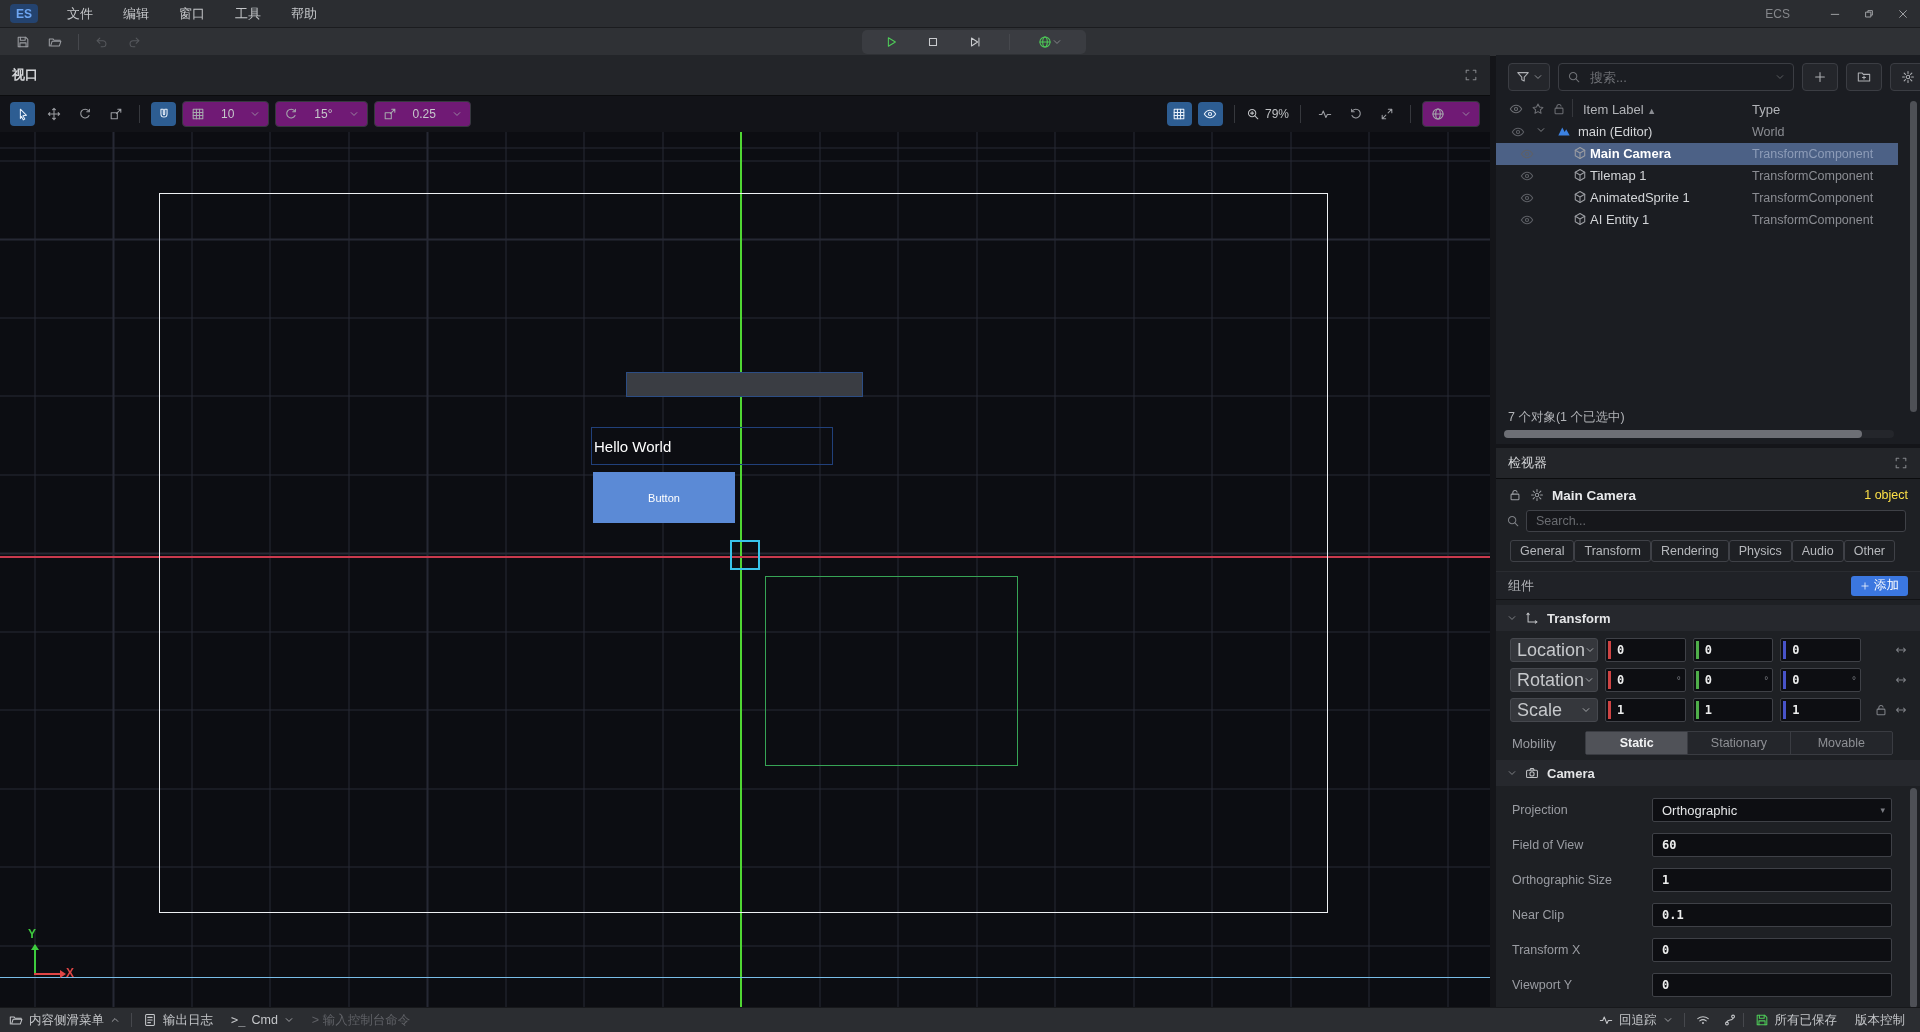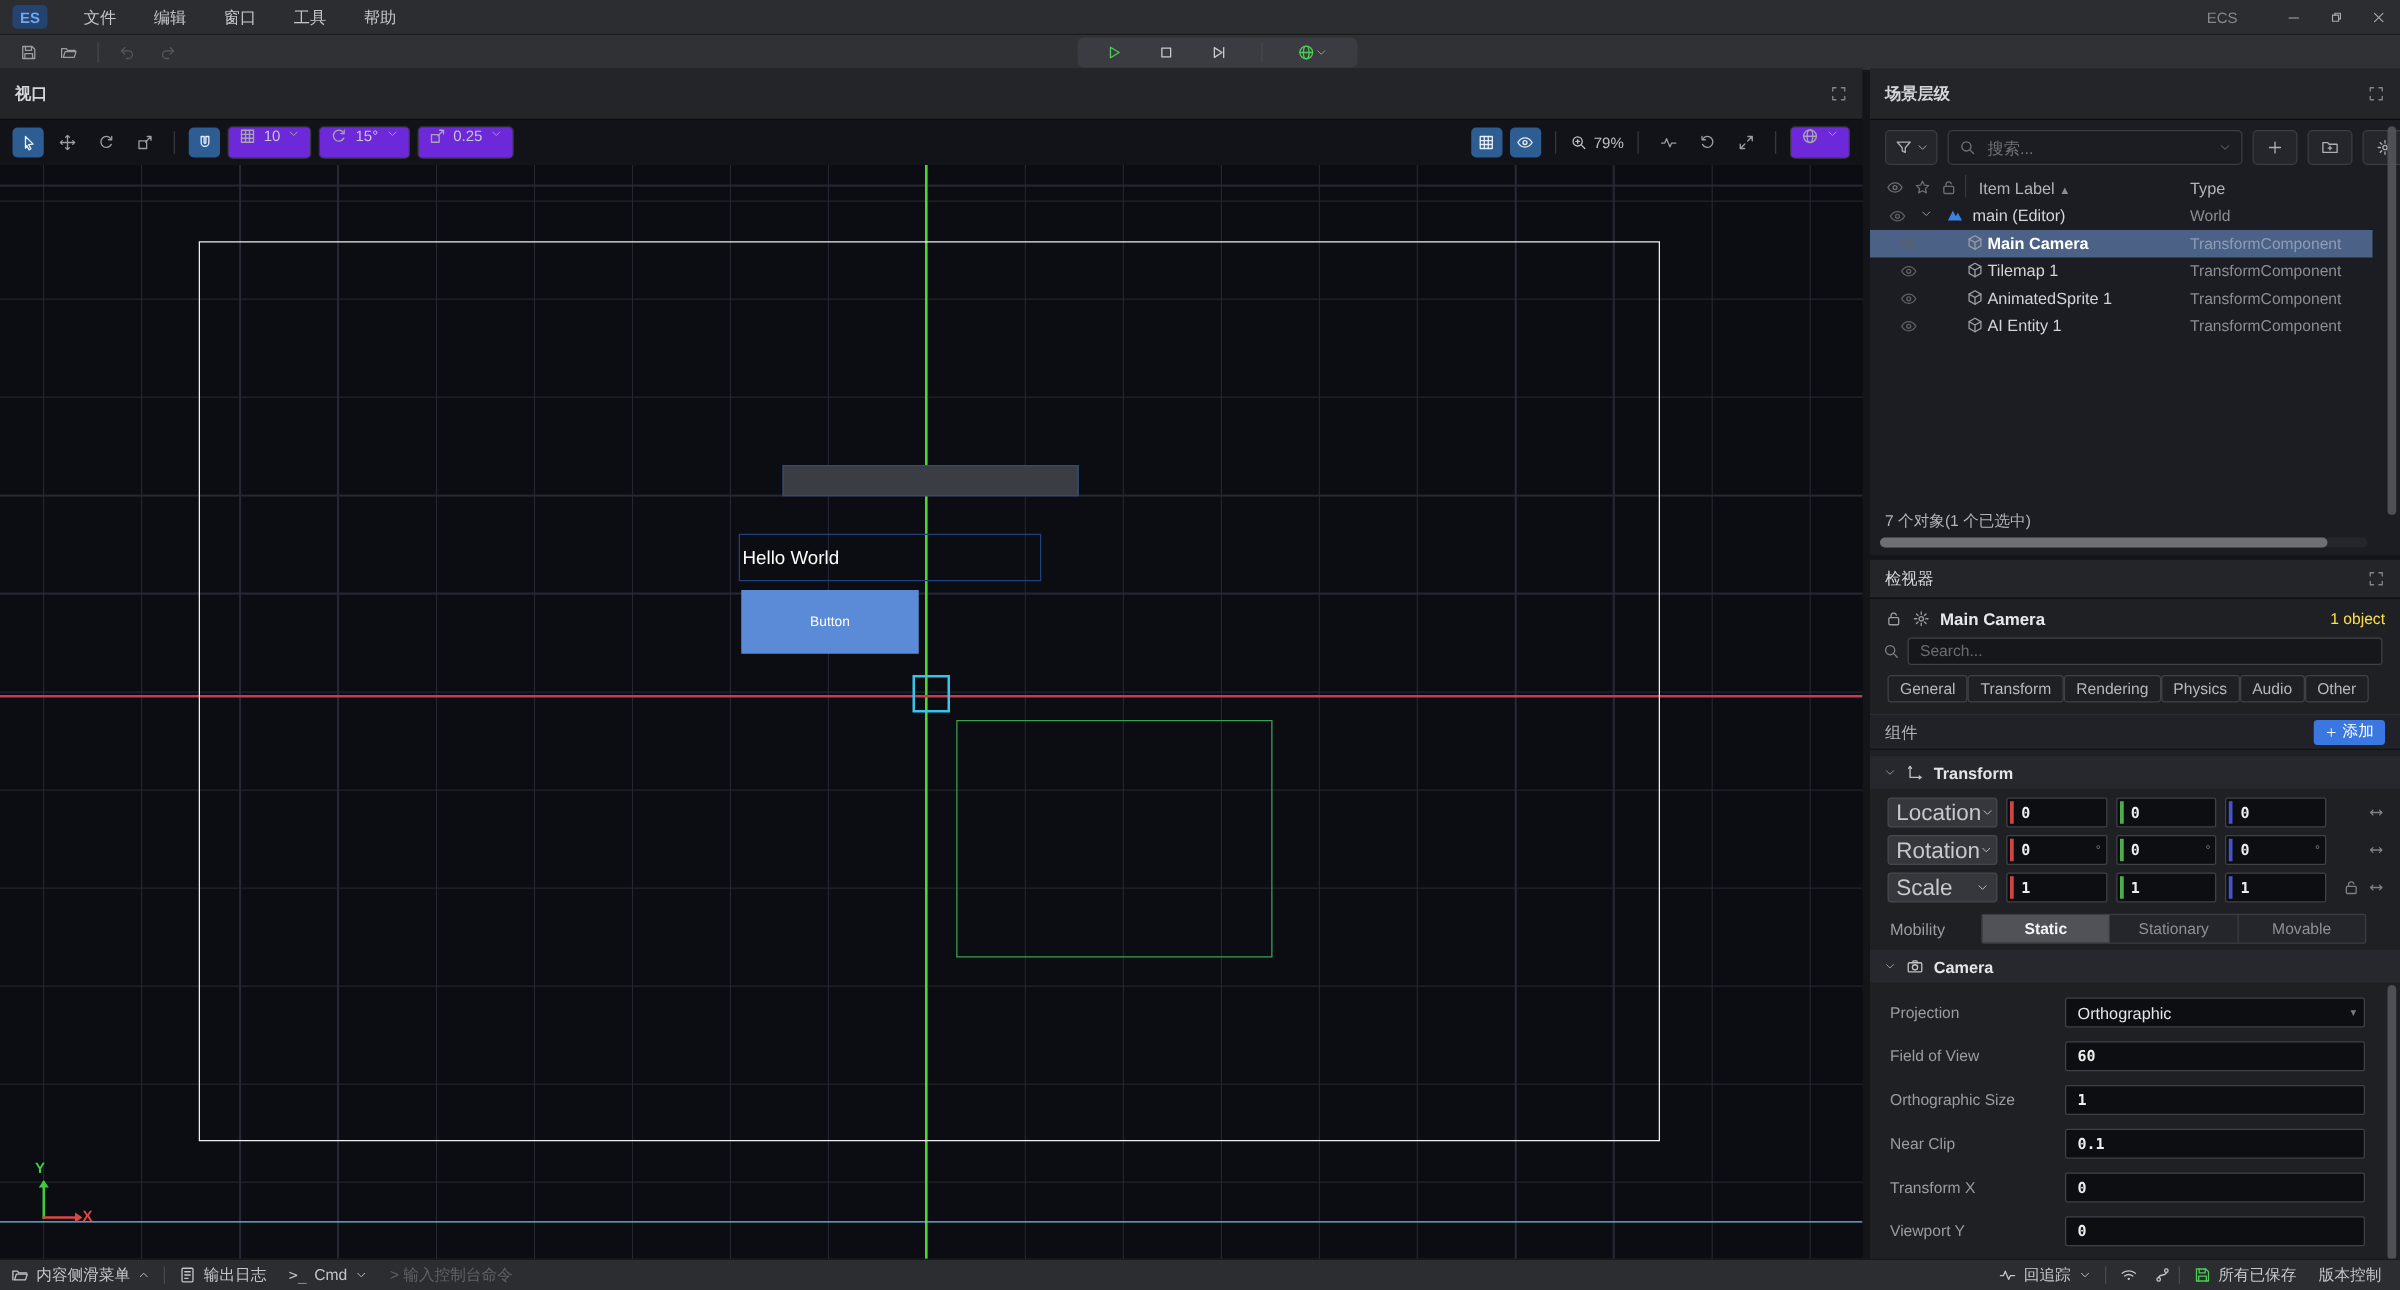--- a/index.html
+++ b/index.html
@@ -40,22 +40,22 @@
   .panel-header .tb-spacer{flex:1}
   .hdr-ic{color:#84868a}
 
   
   .vp-toolbar{height:36px;background:#121318;display:flex;align-items:center;justify-content:space-between;
               padding:0 10px;flex:none}
   .vp-group{display:flex;align-items:center;gap:6px}
   .tool-btn{width:25px;height:24px;border-radius:4px;display:flex;align-items:center;justify-content:center;color:#9b9da2}
   .tool-btn.active{background:#2d5d92;color:#e8f0fa}
   .vp-sep{width:1px;height:18px;background:#36383d;margin:0 5px}
-  .drop-btn{height:24px;background:#6d28d9;border:1px solid #36383e;border-radius:4px;display:flex;
-            gap:6px;padding:0 8px;color:#c6c8cb;font-size:12px}
+  .drop-btn{height:24px;background:#701a75;border:1px solid #36383e;border-radius:4px;display:flex;
+            align-items:center;gap:16px;padding:0 8px;color:#c6c8cb;font-size:12px}
   .drop-btn .ic{color:#a6a8ad}
   .zoom-lbl{display:flex;align-items:center;gap:5px;color:#bfc1c4;font-size:12px}
 
   
   .canvas{flex:1;position:relative;background:#0c0d12;overflow:hidden;
     background-image:
       repeating-linear-gradient(to right,#262834 0 1px,transparent 1px 78.5px),
       repeating-linear-gradient(to bottom,#262834 0 1px,transparent 1px 78.5px);
     background-position:34.5px 28.5px;}
   .abs{position:absolute}
@@ -464,29 +464,20 @@
         <div class="abs gizmo-x"></div>
         <div class="abs arr-right"></div>
         <div class="abs gizmo-ylab">Y</div>
         <div class="abs gizmo-xlab">X</div>
       </div>
     </div>
 
     <div class="right-col">
 
       <div class="hier">
-        <div class="panel-header">
-          <span>场景层级</span>
-          <div class="tb-spacer"></div>
-          <span class="ic hdr-ic">
-              <svg viewBox="0 0 16 16" fill="none" stroke="currentColor" stroke-width="1.2" stroke-linecap="round" stroke-linejoin="round">
-                <path d="M2.5 5.5v-3h3M10.5 2.5h3v3M13.5 10.5v3h-3M5.5 13.5h-3v-3"></path>
-              </svg>
-            </span>
-        </div>
         <div class="hier-toolbar">
           <div class="sq-btn filter-btn">
             <span class="ic">
                 <svg viewBox="0 0 16 16" fill="none" stroke="currentColor" stroke-width="1.2" stroke-linecap="round" stroke-linejoin="round">
                   <path d="M2 3h12l-4.6 5.2v4.3l-2.8-1.4V8.2z"></path>
                 </svg>
               </span>
             <span class="ic ic10">
                 <svg viewBox="0 0 16 16" fill="none" stroke="currentColor" stroke-width="1.2" stroke-linecap="round" stroke-linejoin="round">
                   <path d="M3.5 5.8L8 10.3l4.5-4.5"></path>

